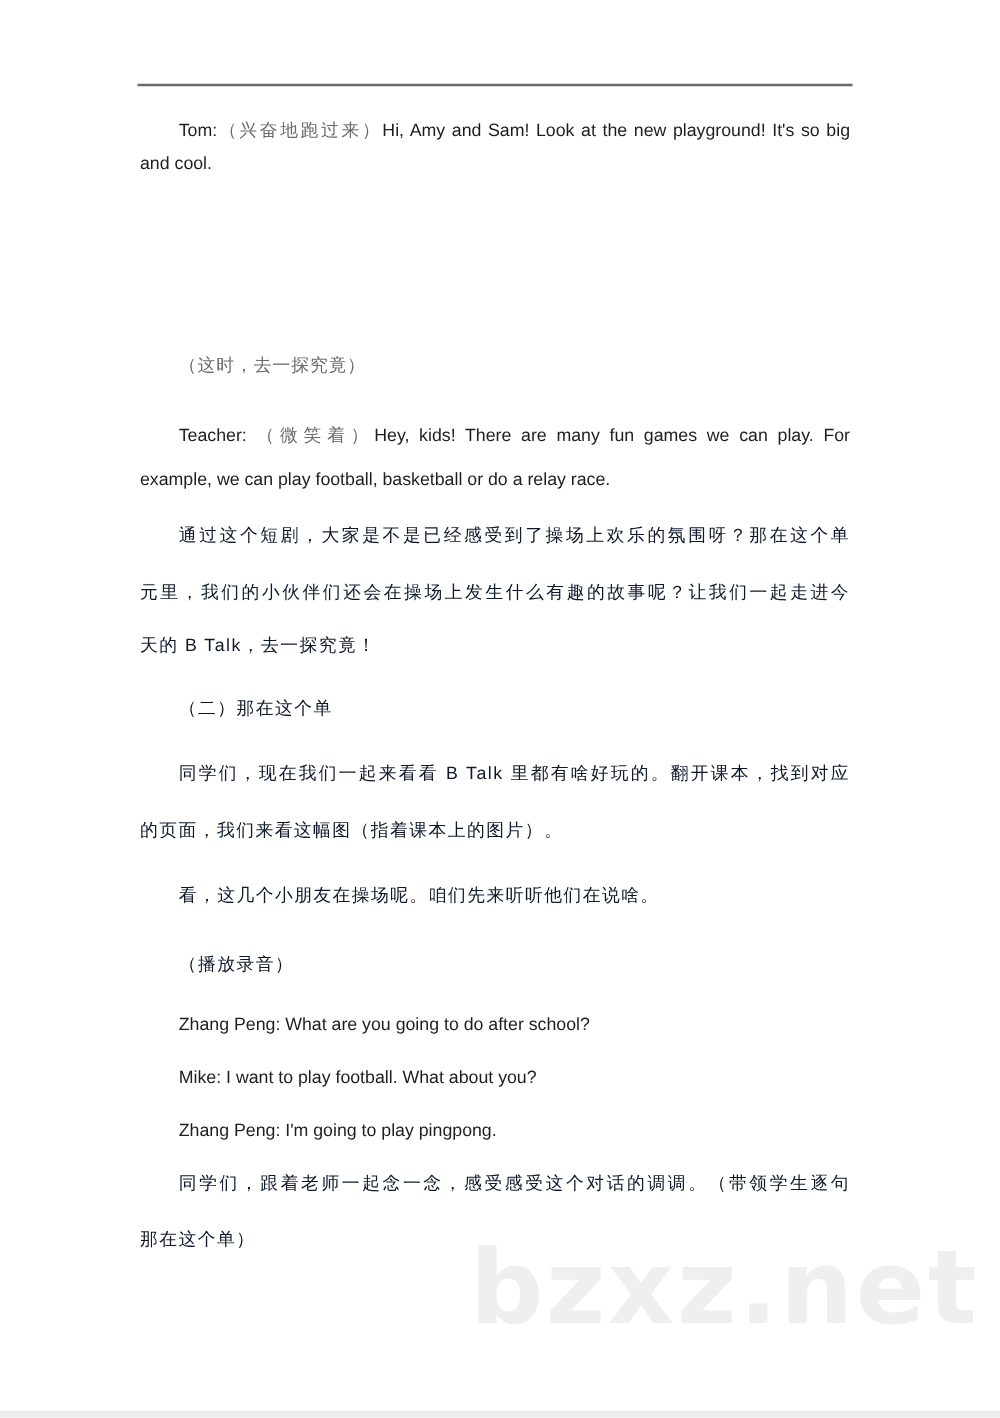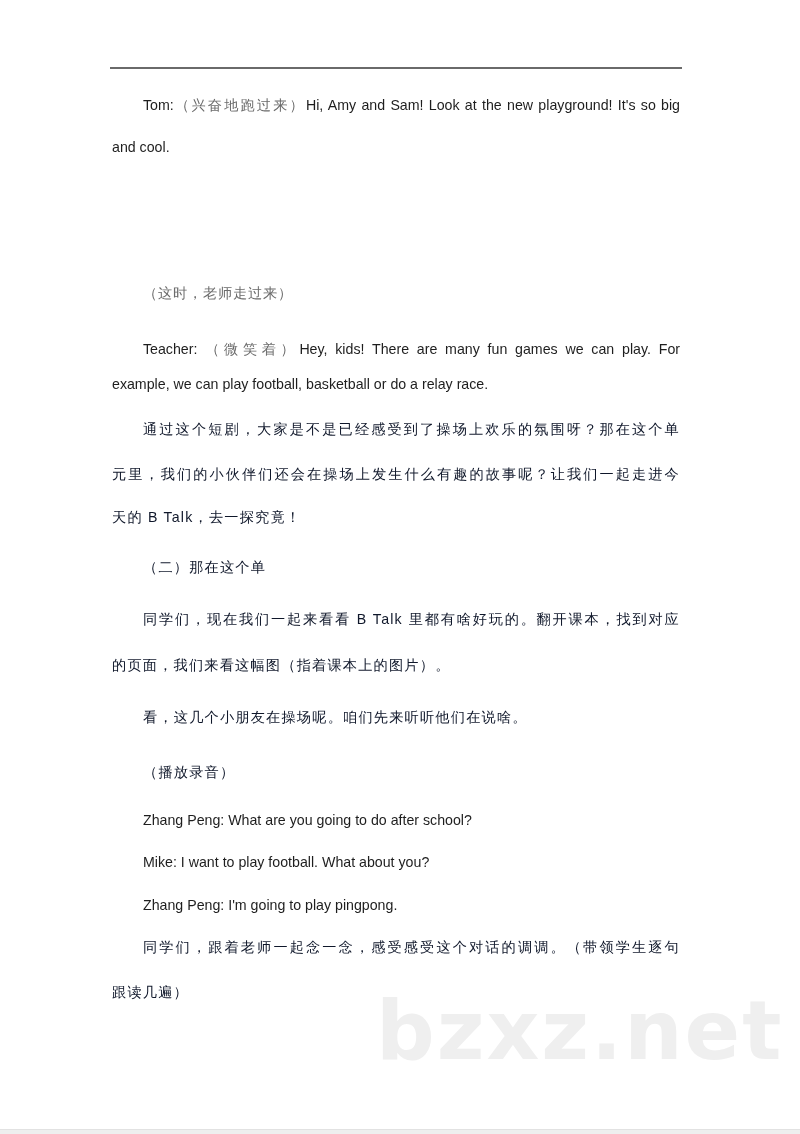--- a/index.html
+++ b/index.html
@@ -39,28 +39,28 @@
 </style>
 </head>
 <body>
 
 <div class="page">
   <div class="header-rule"></div>
 
   <div class="line indent justify" style="top:95px">
     <span>Tom:</span><span class="stage">（兴奋地跑过来）</span><span>Hi, Amy and Sam! Look at the new playground! It's so big</span>
   </div>
-  <div class="line" style="top:137px">
+  <div class="line" style="top:121px">
     <span>and cool.</span>
   </div>
 
 
 
   <div class="line indent" style="top:283px">
-    <span class="stage">（这时，老师走过来）</span>
+    <span class="stage">（这时，去一探究竟）</span>
   </div>
 
   <div class="line indent justify" style="top:339px">
     <span>Teacher:</span> <span class="stage">（微笑着）</span><span>Hey, kids! There are many fun games we can play. For</span>
   </div>
   <div class="line" style="top:374px">
     <span>example, we can play football, basketball or do a relay race.</span>
   </div>
 
   <div class="line indent justify cn" style="top:419px">
@@ -99,17 +99,17 @@
     <span>Mike: I want to play football. What about you?</span>
   </div>
   <div class="line indent justify cn" style="top:937px">
     <span>同学们，跟着老师一起念一念，感受感受这个对话的调调。（带领学生逐句</span>
   </div>
 
   <div class="line indent" style="top:895px">
     <span>Zhang Peng: I'm going to play pingpong.</span>
   </div>
   <div class="line cn" style="top:982px">
-    <span>跟读几遍）</span>
+    <span>那在这个单）</span>
   </div>
 
   <div class="watermark">bzxz.net</div>
 </div>
 
 </body></html>

